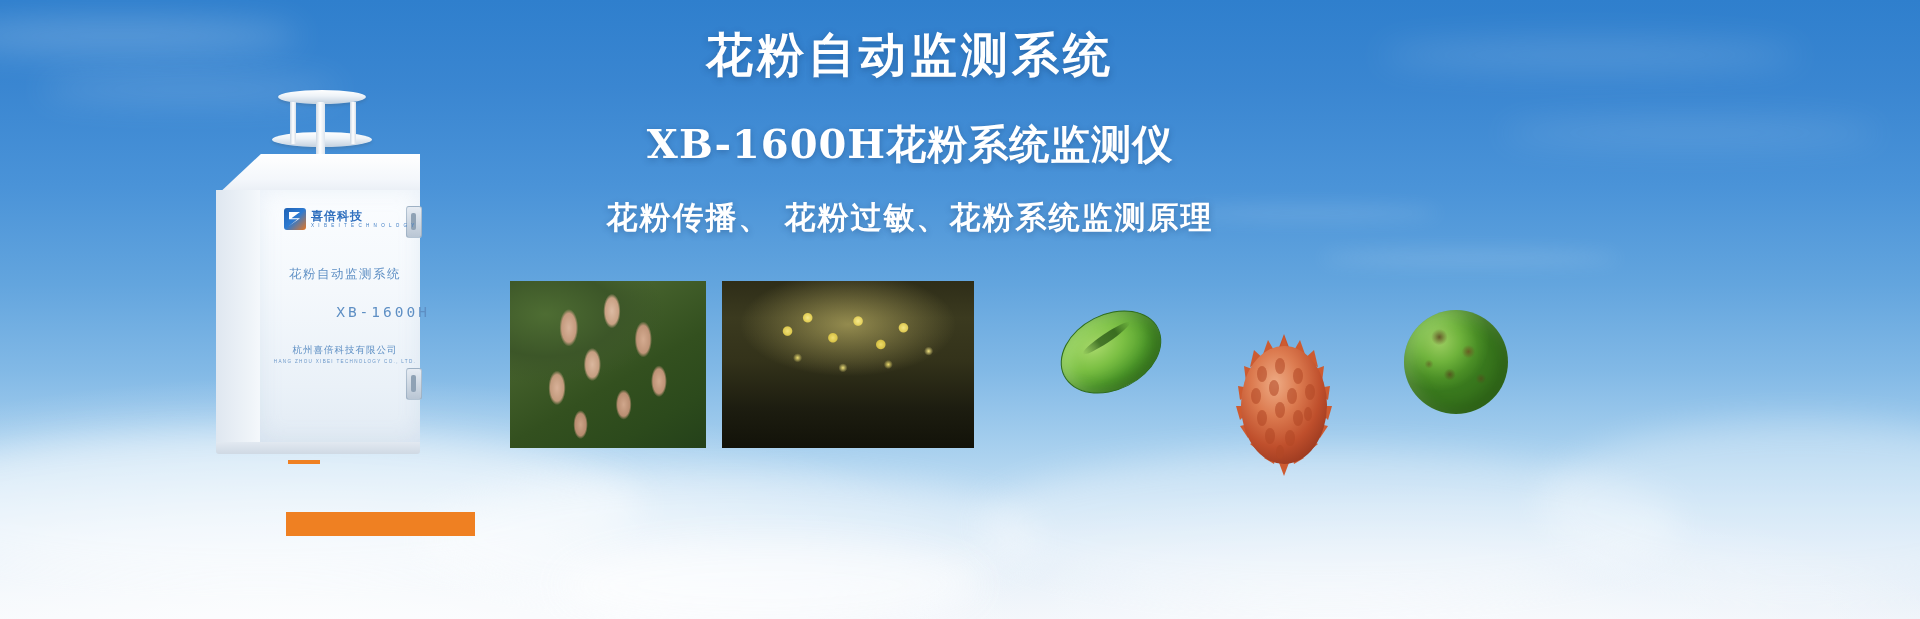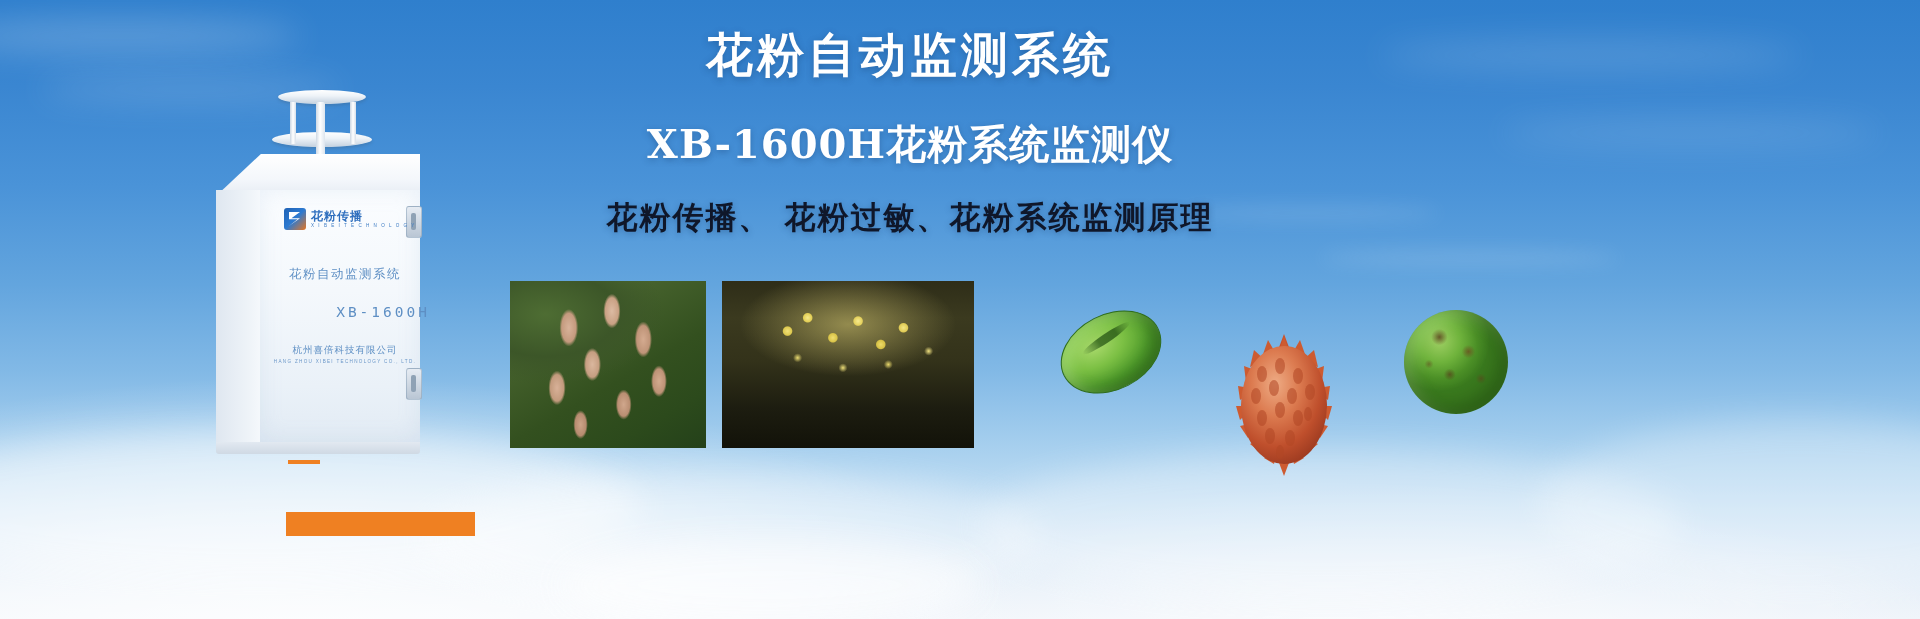--- a/index.html
+++ b/index.html
@@ -19,21 +19,21 @@
 
   
   .textblock{position:absolute;left:560px;top:26px;width:700px;text-align:center;}
   .t-main{font-family:"DejaVu Sans","Liberation Sans",sans-serif;
           font-size:47px;font-weight:bold;color:#ffffff;letter-spacing:4px;line-height:1.25;
           text-shadow:0 2px 7px rgba(20,60,110,.42);}
   .t-sub{font-family:"DejaVu Serif","Liberation Serif",serif;
          font-size:40px;font-weight:bold;color:#ffffff;letter-spacing:1px;margin-top:32px;
          text-shadow:0 2px 6px rgba(20,60,110,.38);}
   .t-third{font-family:"DejaVu Sans","Liberation Sans",sans-serif;
-           font-size:31px;font-weight:bold;color:#0f172a;letter-spacing:2px;margin-top:25px;
+           font-size:31px;font-weight:bold;color:#ffffff;letter-spacing:2px;margin-top:25px;
            text-shadow:0 2px 6px rgba(20,60,110,.38);}
 
   
   .device{position:absolute;left:198px;top:80px;width:250px;height:368px;}
 
   .samp-mast{position:absolute;left:118px;top:22px;width:9px;height:92px;background:linear-gradient(90deg,#cfd9e4,#ffffff 45%,#dde5ee);border-radius:2px;}
   .samp-disc{position:absolute;border-radius:50%;
              background:linear-gradient(180deg,#ffffff 0%,#eef3f8 42%,#c4d1df 100%);
              box-shadow:0 2px 3px rgba(60,90,120,.28);}
   .samp-leg{position:absolute;width:6px;background:linear-gradient(90deg,#c9d5e2,#ffffff 50%,#d6dfe9);}
@@ -160,21 +160,21 @@
       <div class="orange-band"></div>
     </div>
     <div class="dev-foot"></div>
 
     <div class="latch" style="left:208px;top:126px;"></div>
     <div class="latch" style="left:208px;top:288px;"></div>
 
     <div class="logo">
       <span class="logo-mark"></span>
       <span class="logo-txt">
-        <span class="logo-cn">花粉传播</span>
+        <span class="logo-cn">喜倍科技</span>
         <span class="logo-en">X I B E I    T E C H N O L O G Y</span>
       </span>
     </div>
 
     <div class="dev-l1">花粉自动监测系统</div>
     <div class="dev-l2">XB-1600H</div>
     <div class="dev-l3">杭州喜倍科技有限公司</div>
     <div class="dev-l4">HANG ZHOU XIBEI TECHNOLOGY CO., LTD.</div>
   </div>
 

